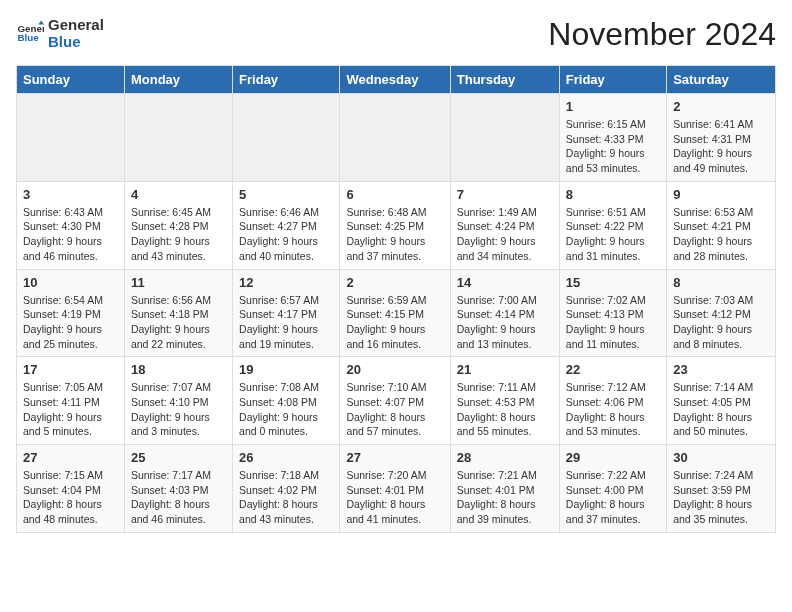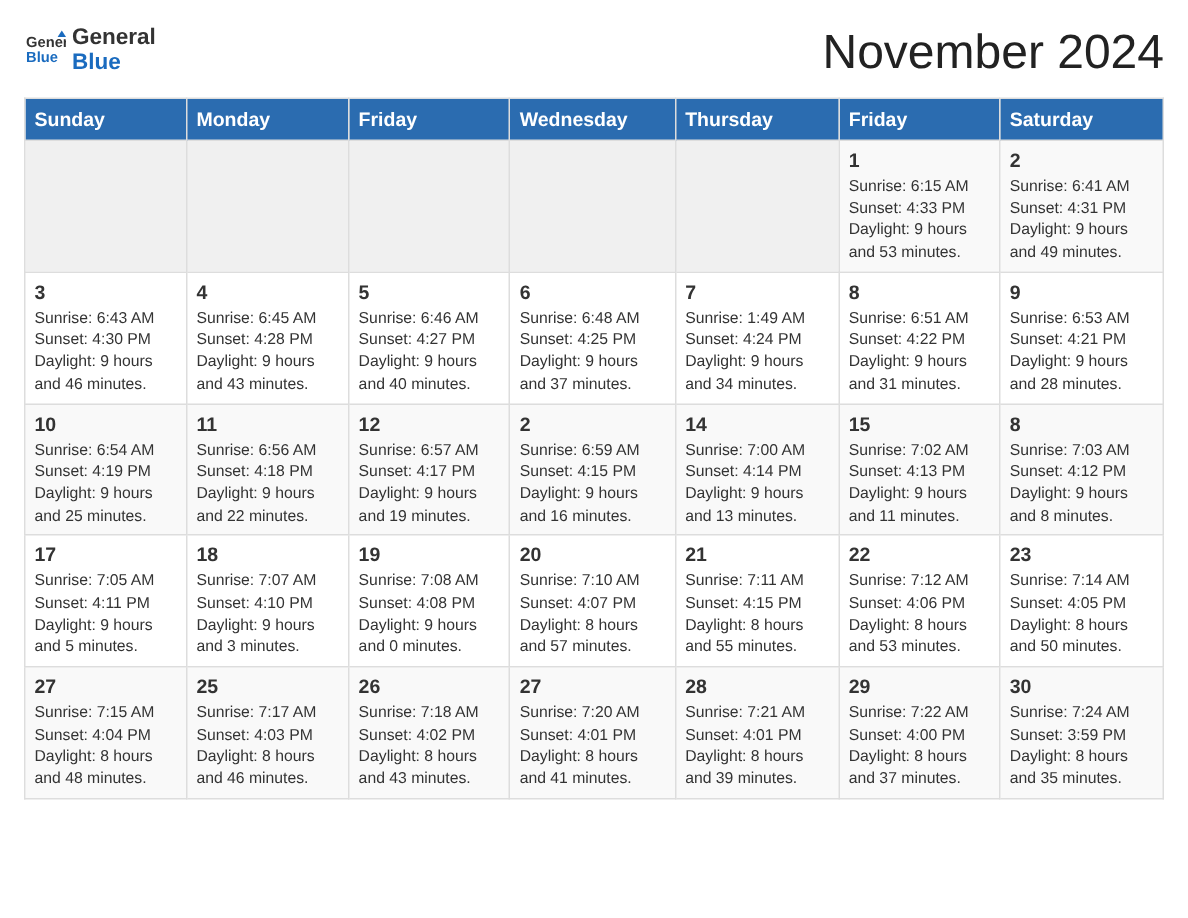--- a/index.html
+++ b/index.html
@@ -248,21 +248,21 @@
         </td>
         <td>
           <span class="day-num">20</span>
           <div class="day-info">Sunrise: 7:10 AM
 Sunset: 4:07 PM
 Daylight: 8 hours and 57 minutes.</div>
         </td>
         <td>
           <span class="day-num">21</span>
           <div class="day-info">Sunrise: 7:11 AM
-Sunset: 4:15 PM
+Sunset: 4:53 PM
 Daylight: 8 hours and 55 minutes.</div>
         </td>
         <td>
           <span class="day-num">22</span>
           <div class="day-info">Sunrise: 7:12 AM
 Sunset: 4:06 PM
 Daylight: 8 hours and 53 minutes.</div>
         </td>
         <td>
           <span class="day-num">23</span>

